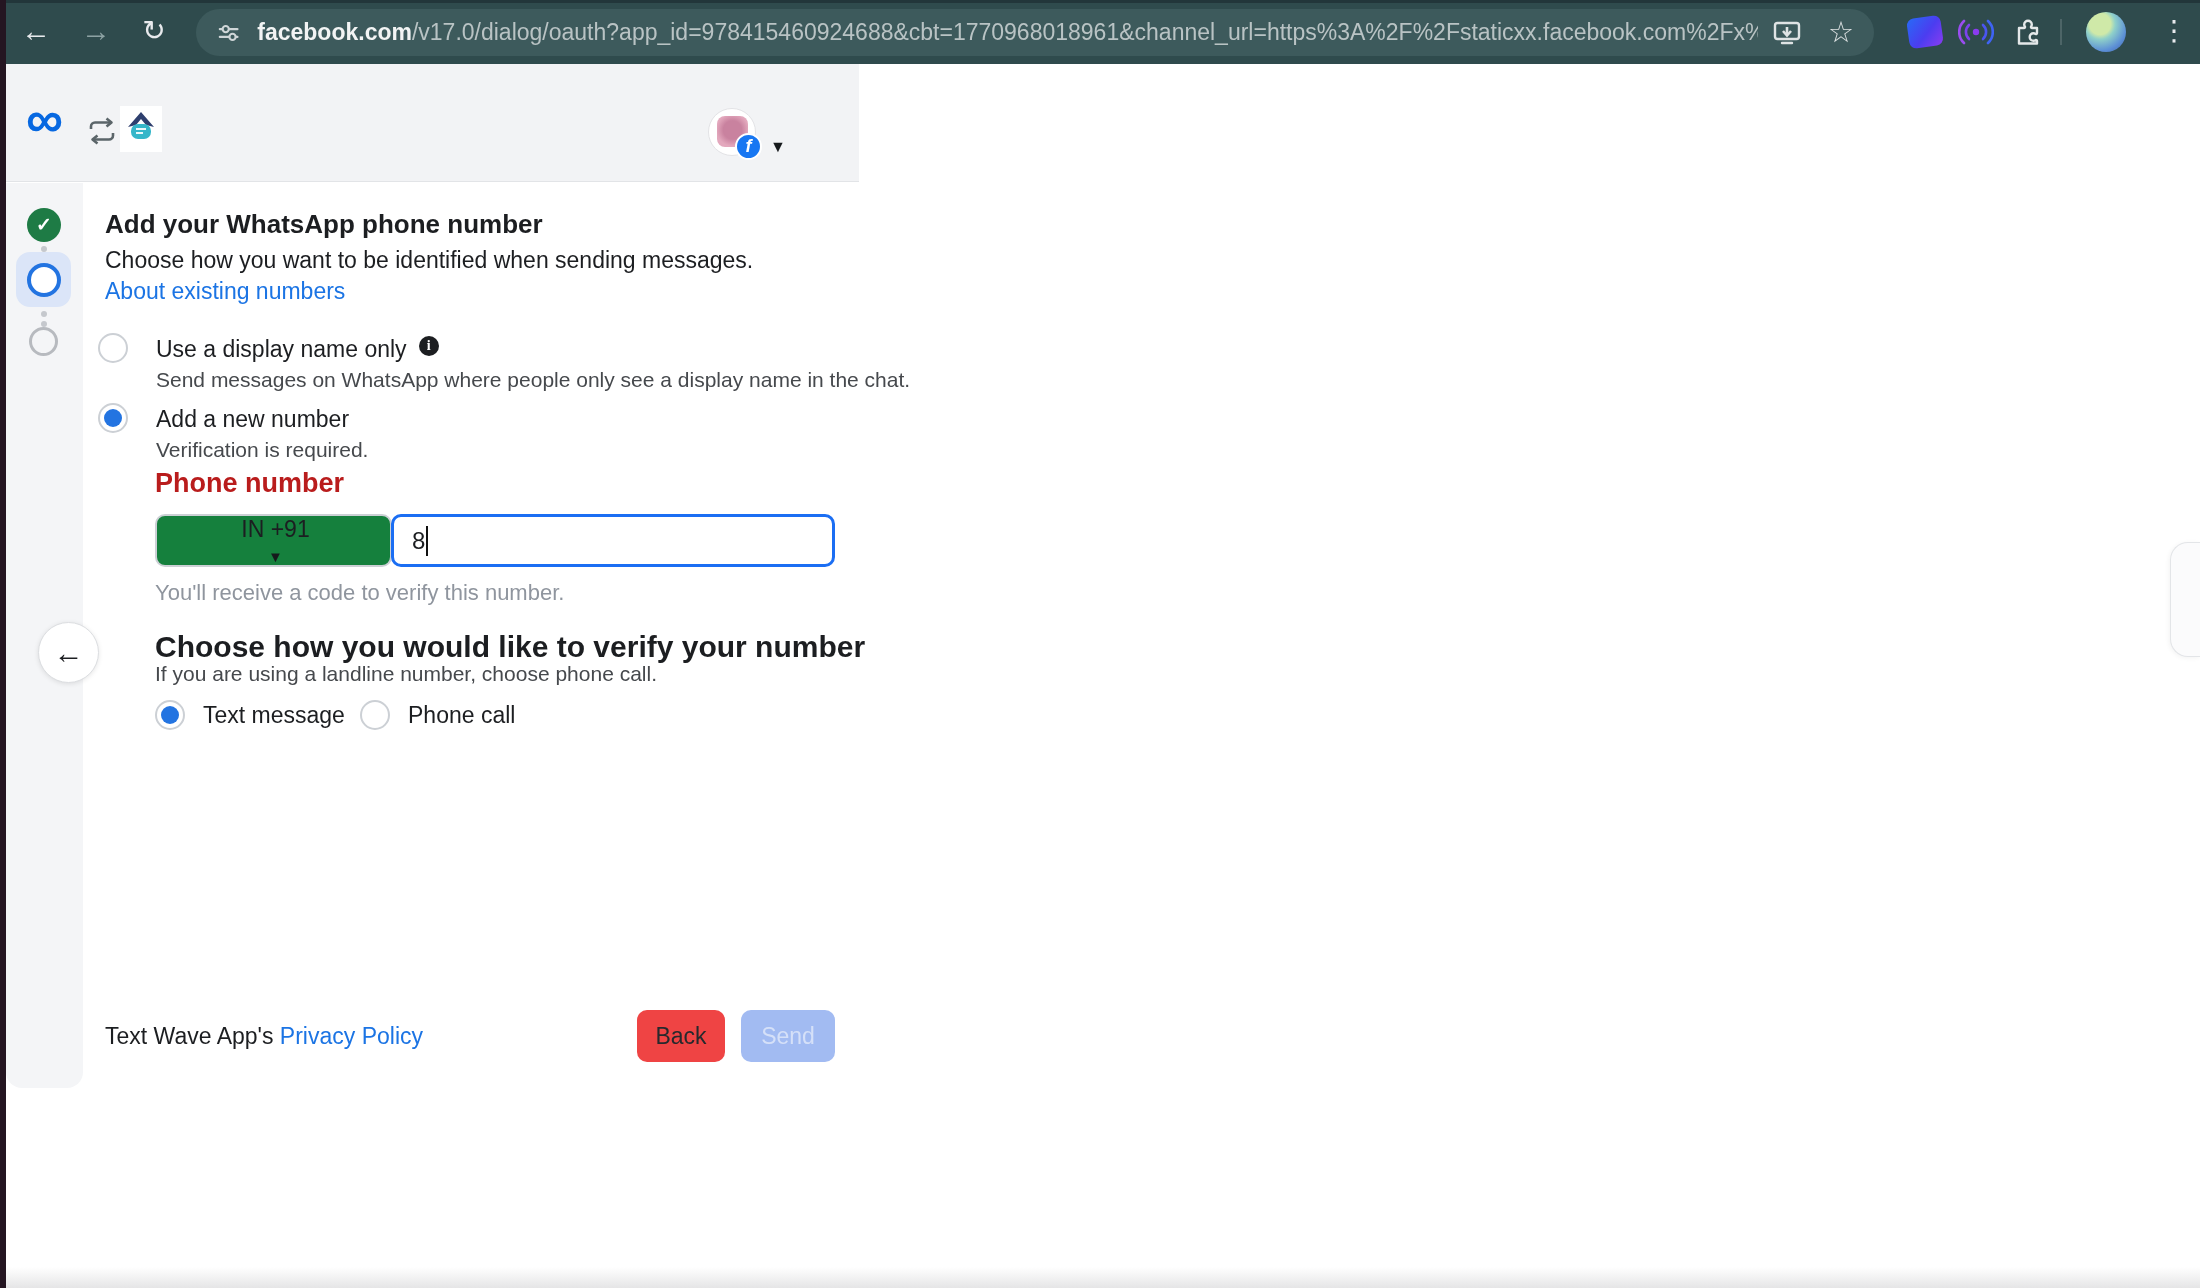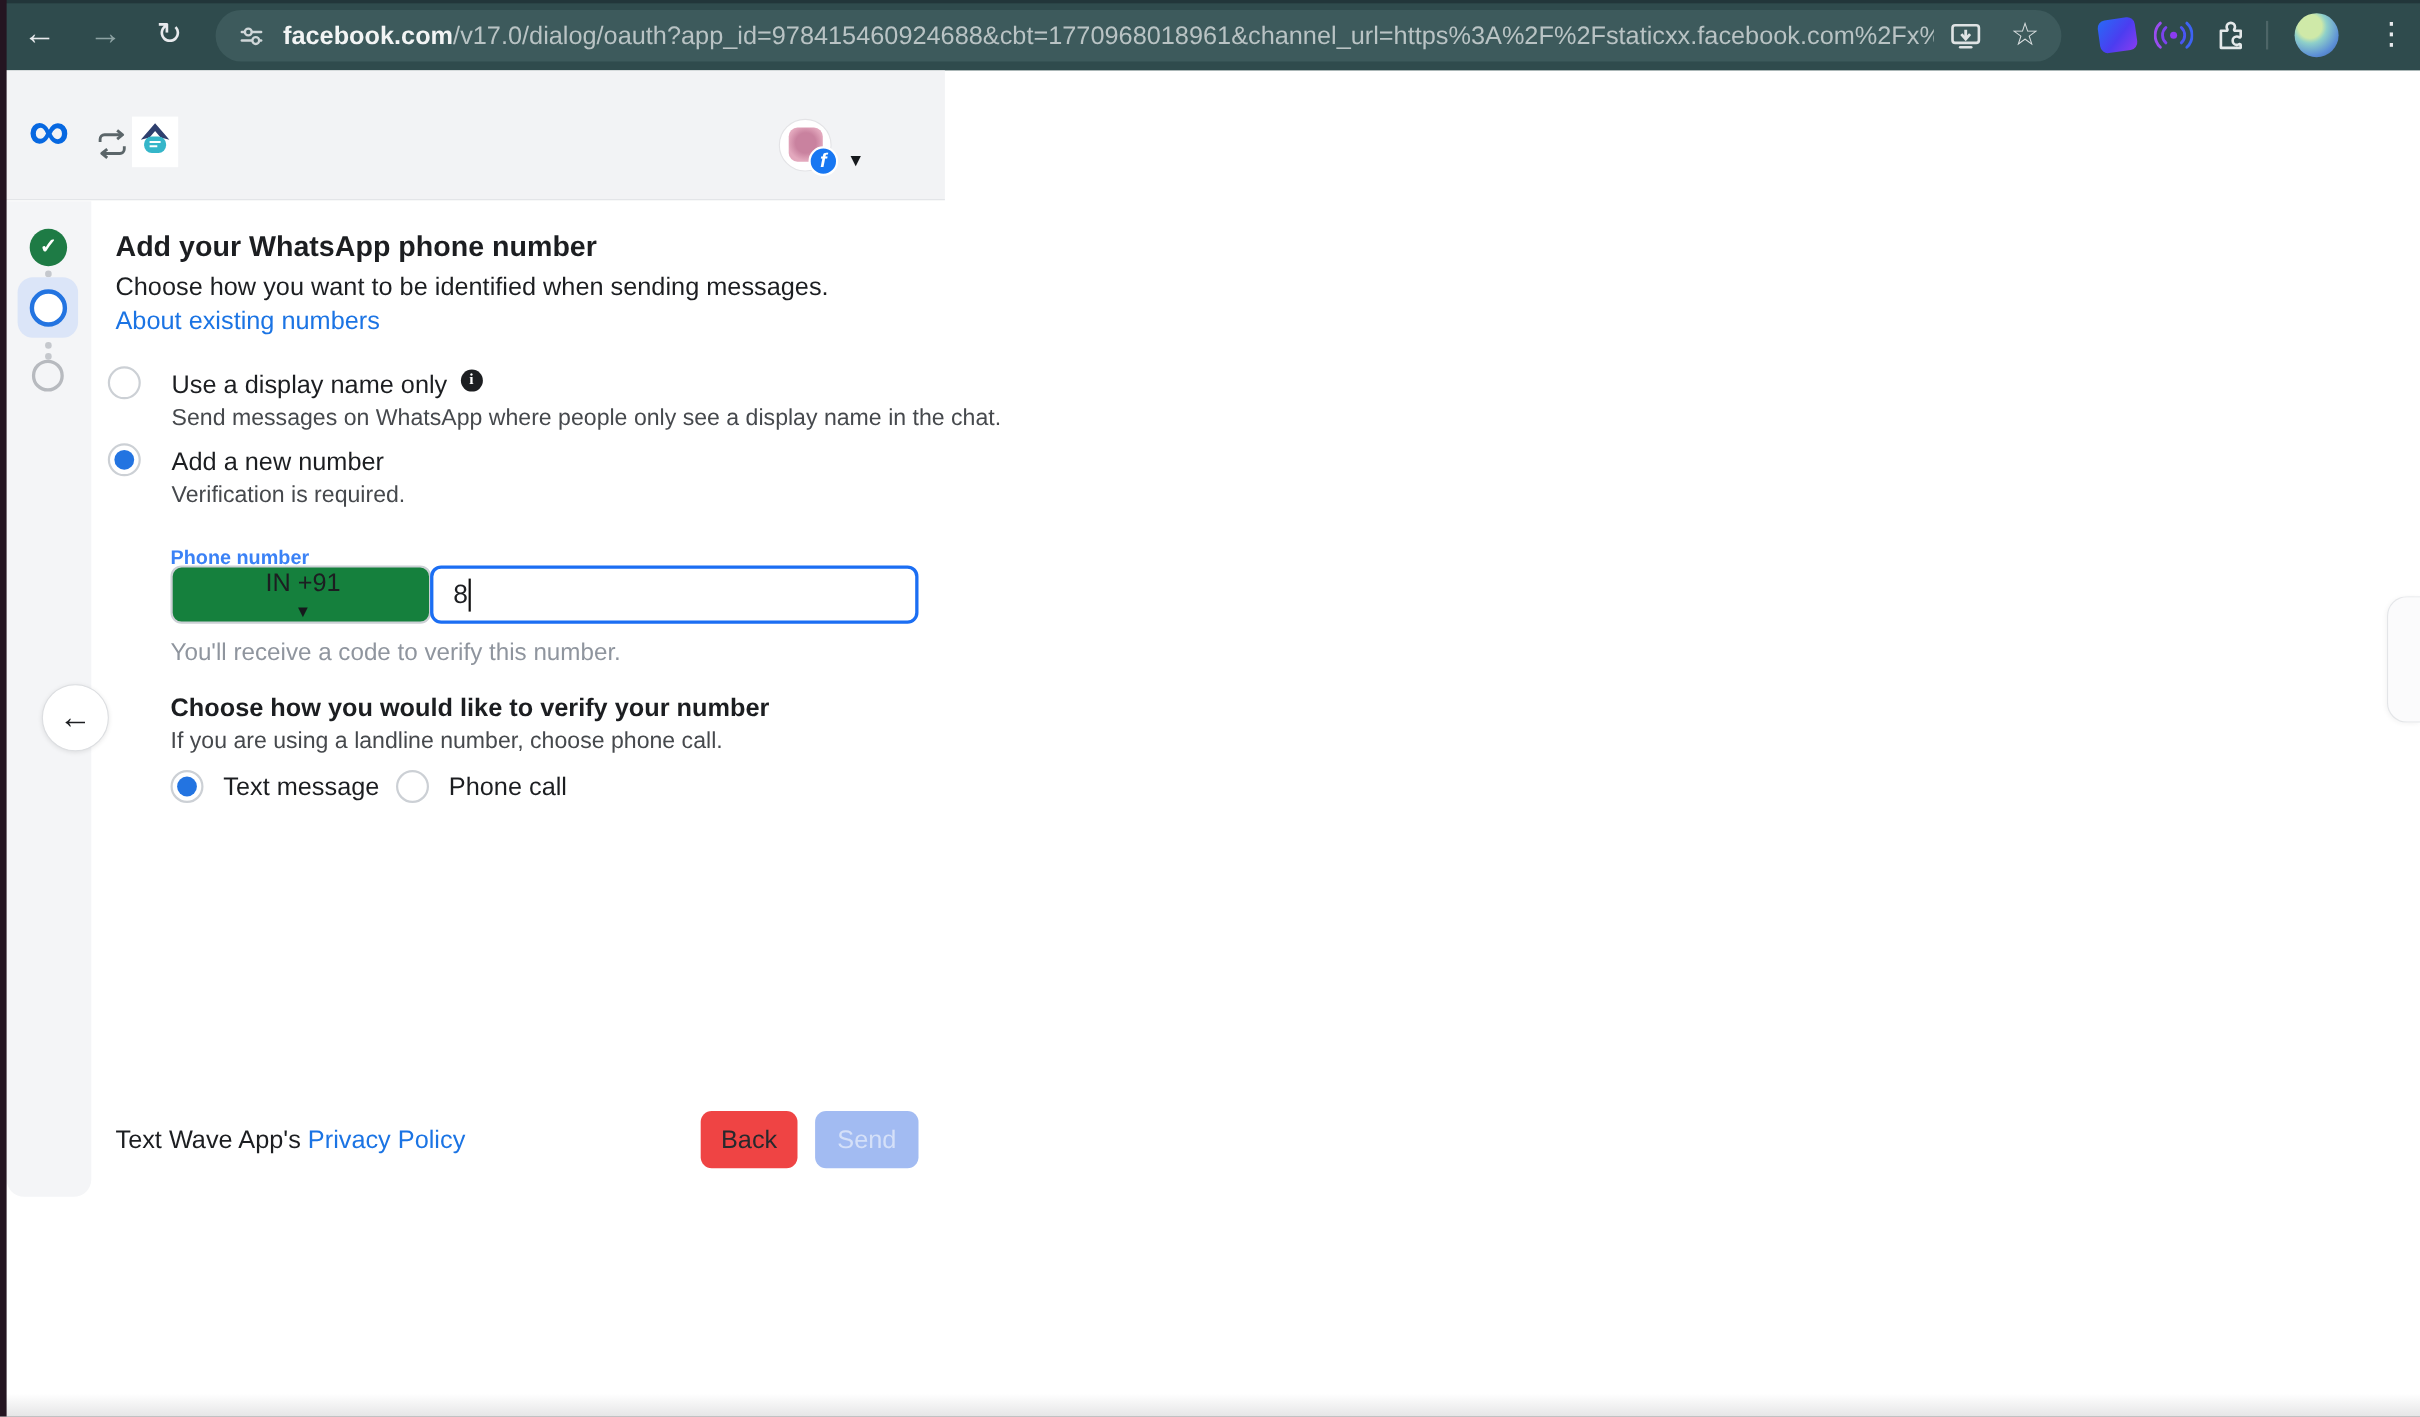--- a/index.html
+++ b/index.html
@@ -60,32 +60,32 @@
   .subtitle { position:absolute; left:105px; top:245px; width:672px; font-size:23px; line-height:31px; color:#1c1e21; }
   a.lnk { color:#1b74e4; text-decoration:none; cursor:pointer; }
 
   .radio { position:absolute; width:30px; height:30px; border-radius:50%; border:2px solid #ccd0d5; background:#fff; cursor:pointer; }
   .radio.sel::after { content:""; position:absolute; left:4px; top:4px; width:18px; height:18px; border-radius:50%; background:#2374e1; }
   .optlabel { position:absolute; font-size:23px; color:#1c1e21; display:flex; gap:12px; cursor:pointer; }
   .info-i { width:20px; height:20px; border-radius:50%; background:#1c1e21; color:#fff; font-size:14px; font-weight:700;
             text-align:center; line-height:20px; font-family:"Liberation Serif", serif; }
   .optdesc { position:absolute; font-size:21px; color:#46494d; }
 
-  .phone-label { position:absolute; left:155px; top:497px; font-size:18px; font-weight:700; color:#3b82f6; }
+  .phone-label { position:absolute; left:155px; top:468px; font-size:27px; font-weight:700; color:#b91c1c; }
   .country-select { position:absolute; left:155px; top:514px; width:237px; height:53px; border:2px solid #ccd0d5; border-radius:10px;
                     background:#15803d; display:flex; align-items:center; padding:0 20px 0 24px; cursor:pointer;flex-direction:column; }
   .country-select .cval { font-size:23px; color:#1c1e21; flex:1; }
   .sel-caret { font-size:15px; color:#16191c; }
   .phone-input { position:absolute; left:391px; top:514px; width:444px; height:53px; border:3px solid #1b6ef3; border-radius:10px;
                  background:#fff; display:flex; align-items:center; padding:0 18px; cursor:text; }
   .phone-input .pval { font-size:24px; color:#1c1e21; }
   .caret-bar { width:2px; height:30px; background:#111; margin-left:1px; }
   .helper { position:absolute; left:155px; top:580px; font-size:22px; color:#8f959e; }
 
-  .h2 { position:absolute; left:155px; top:630px; font-size:23px; font-weight:700; color:#1c1e21; }
+  .h2 { position:absolute; left:155px; top:630px; font-size:30px; font-weight:700; color:#1c1e21; }
   .vsub { position:absolute; left:155px; top:662px; font-size:21px; color:#46494d; }
   .vlabel { position:absolute; top:702px; font-size:23px; color:#1c1e21; cursor:pointer; }
 
   .policy { position:absolute; left:105px; top:1023px; font-size:23px; color:#1c1e21; }
   .btn { position:absolute; top:1010px; height:52px; border:none; border-radius:10px; font-size:23px;
          font-family:"Liberation Sans", sans-serif; cursor:pointer; }
   .btn-back { left:637px; width:88px; background:#ef4444; color:#26292d; }
   .btn-next { left:741px; width:94px; background:#a2bbf2; color:#d5e0f8; cursor:default; }
 
   .right-sliver { position:absolute; right:0; top:542px; width:30px; height:115px; background:#fbfbfc;

